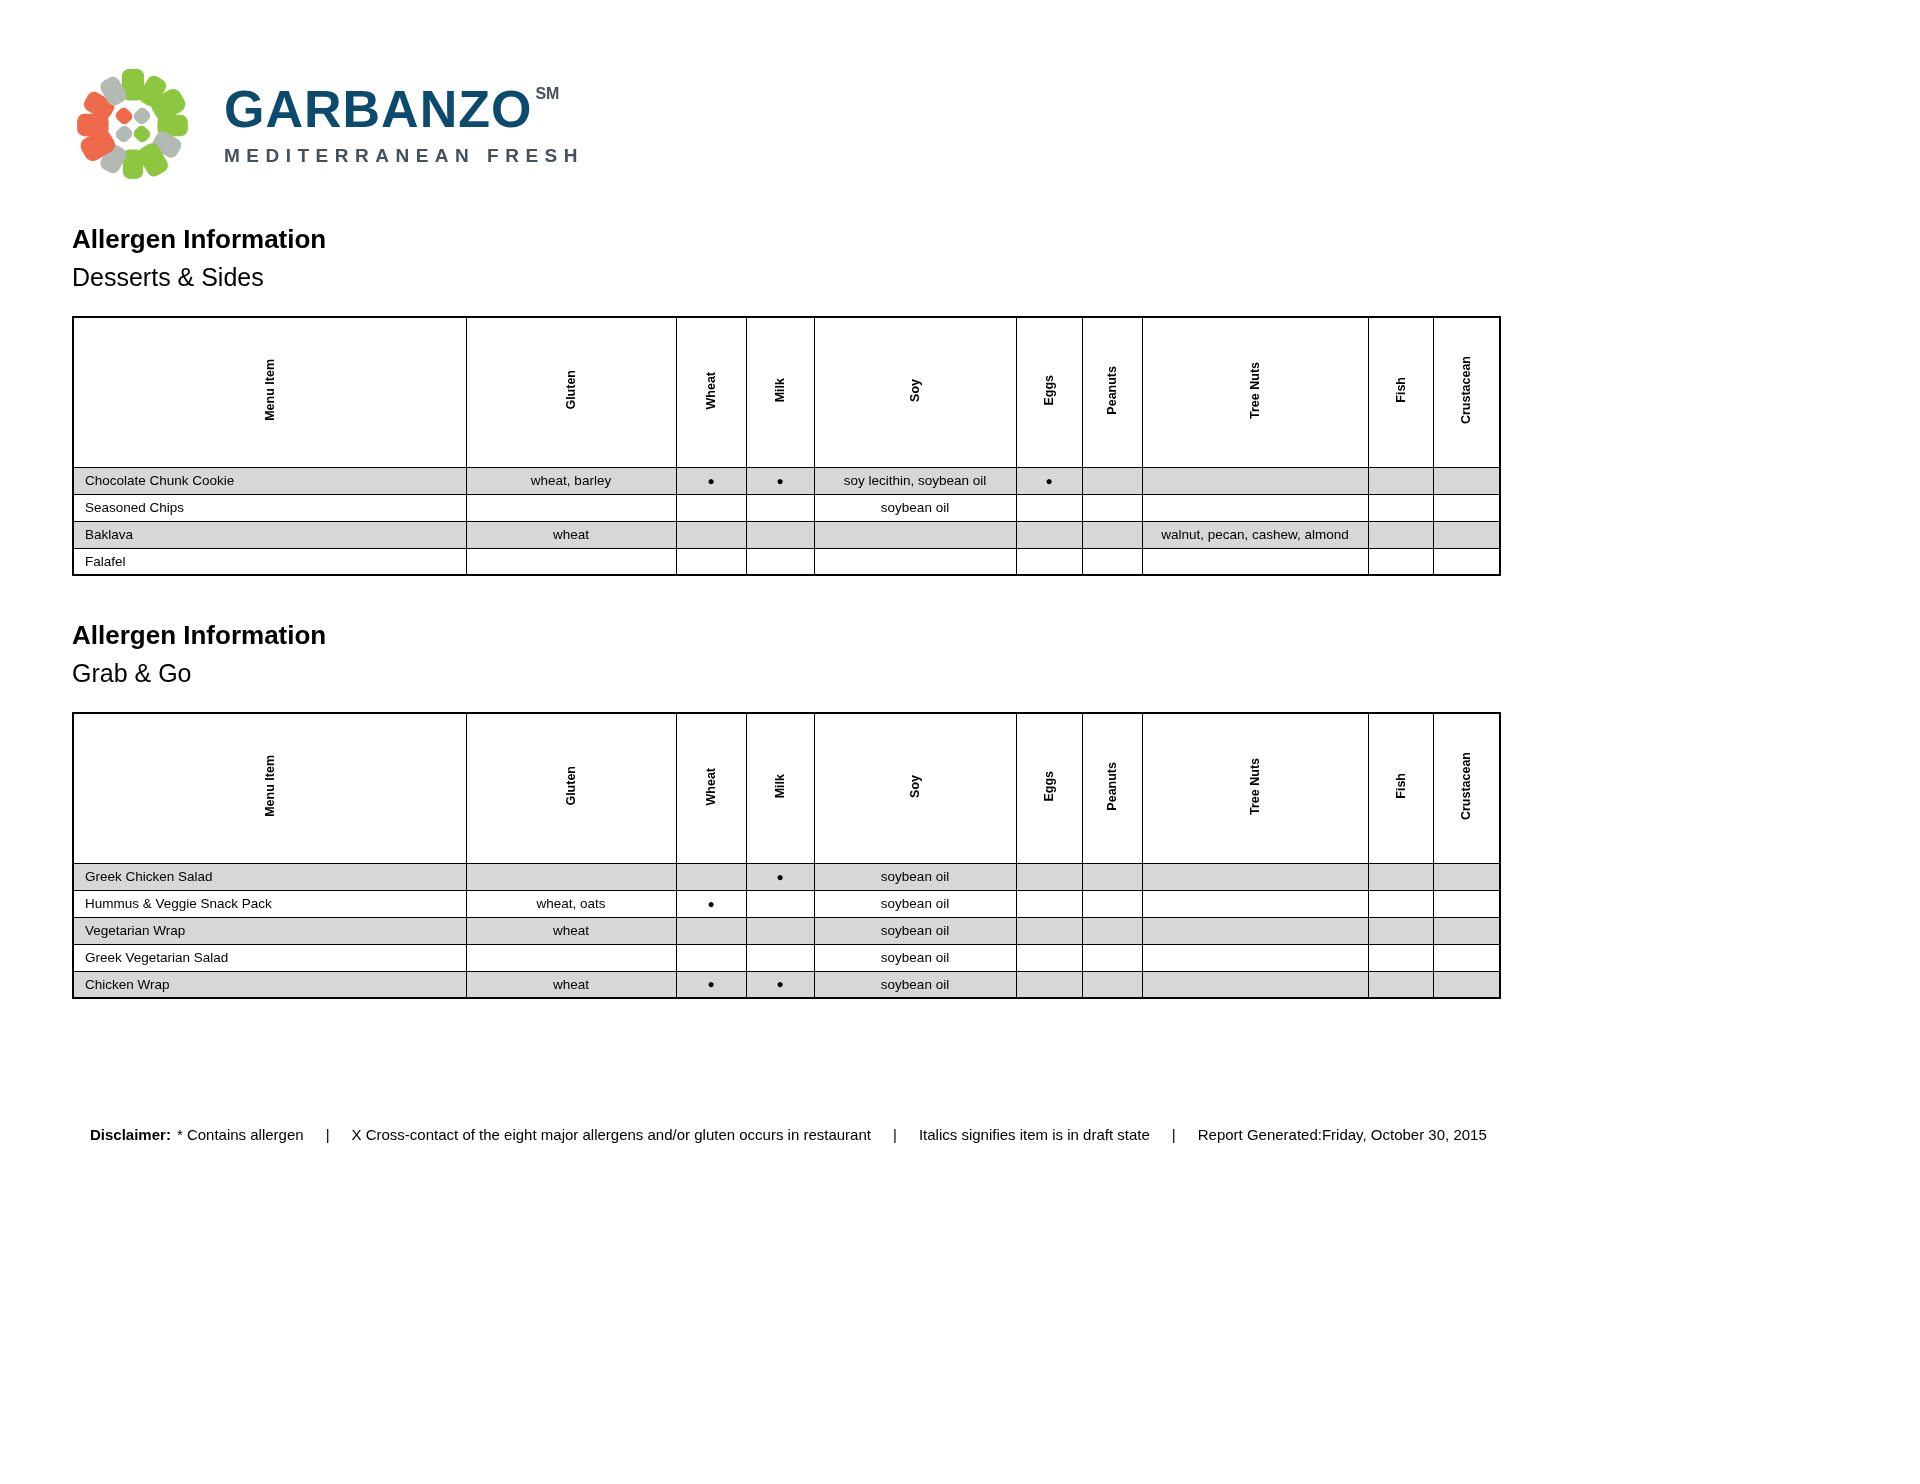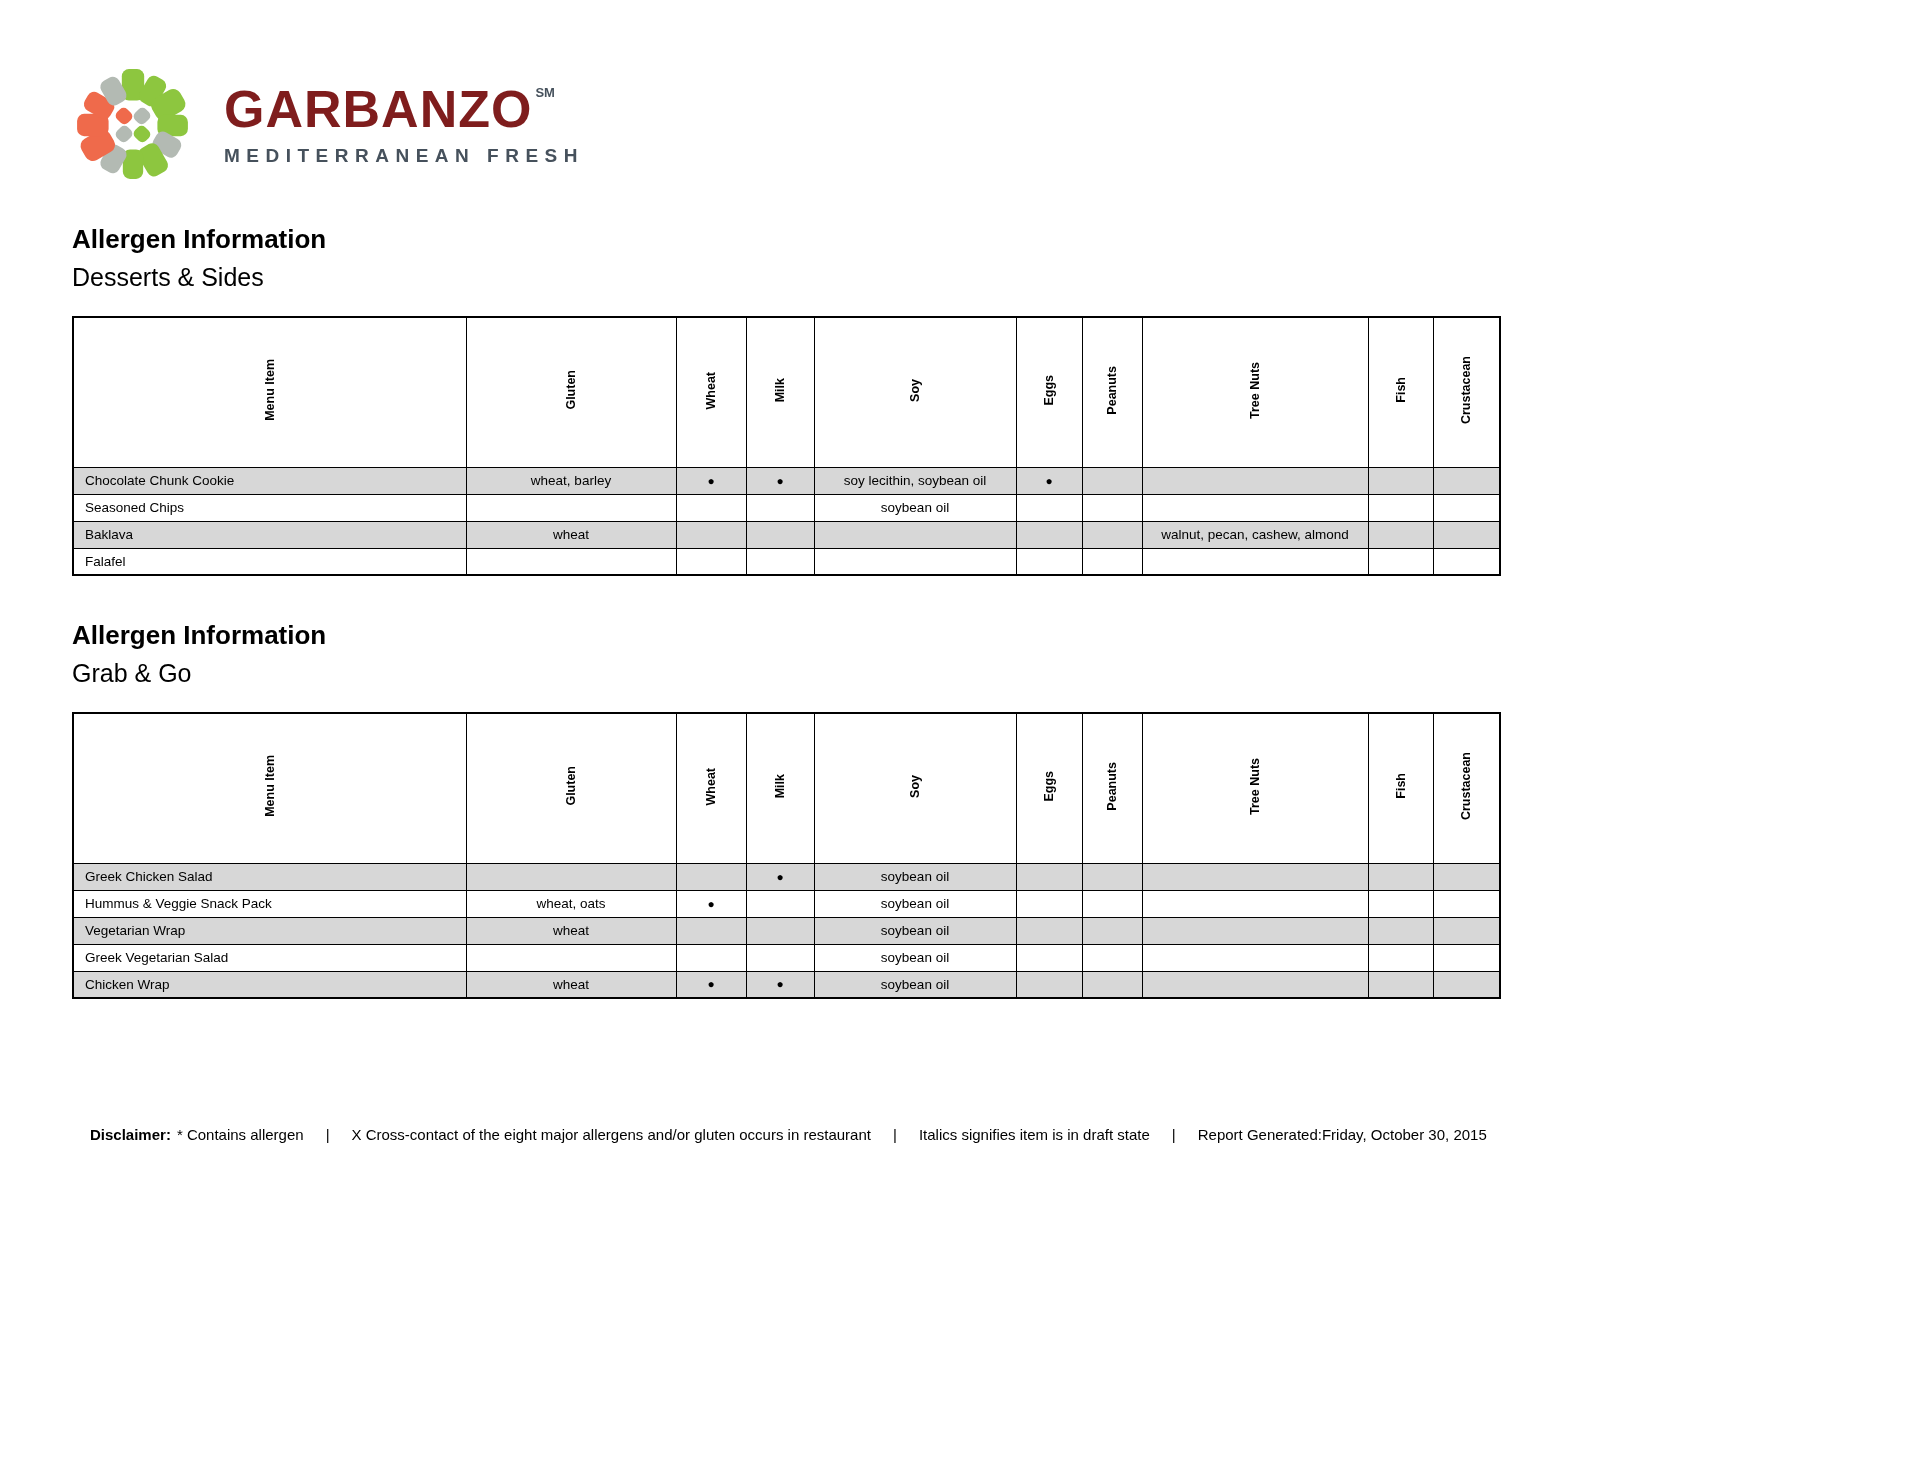--- a/index.html
+++ b/index.html
@@ -11,21 +11,21 @@
   .page { padding:62px 0 0 72px; }
 
   
   .logo-row { display:flex; align-items:center; gap:30px; margin-bottom:36px; }
   .logo-icon { width:122px; height:126px; flex:0 0 auto; }
   .brand-block { display:flex; flex-direction:column; }
   .brand-line { display:flex; align-items:flex-start; }
   .brand {
     font-size:52px; font-weight:bold; color:#46515c; letter-spacing:1px; line-height:1;
   }
-  .brand-sm { font-size:13px; font-weight:bold; color:#46515c; margin-top:2px; margin-left:3px; }
+  .brand-sm { font-size:16px; font-weight:bold; color:#46515c; margin-top:2px; margin-left:3px; }
   .tagline {
     font-size:19px; font-weight:bold; color:#46515c; letter-spacing:6.5px; margin-top:10px;
   }
 
   
   .section { margin-bottom:44px; }
   .section-title { font-size:26px; font-weight:bold; margin:0 0 8px 0; }
   .section-subtitle { font-size:25px; font-weight:normal; margin:0 0 24px 0; }
 
   
@@ -79,21 +79,21 @@
       <rect class="petal-o" x="50" y="7" width="20" height="29" rx="7" transform="rotate(300,60,60)" fill="#ef6a4b"></rect>
       <rect class="petal-gr" x="50" y="8" width="20" height="27" rx="7" transform="rotate(330,60,60)" fill="#b3bab3"></rect>
 
       <rect class="petal-gr" x="53" y="40" width="14" height="15" rx="5" transform="rotate(45,60,60)" fill="#b3bab3"></rect>
       <rect class="petal-g" x="53" y="40" width="14" height="15" rx="5" transform="rotate(135,60,60)" fill="#8dc63f"></rect>
       <rect class="petal-gr" x="53" y="40" width="14" height="15" rx="5" transform="rotate(225,60,60)" fill="#b3bab3"></rect>
       <rect class="petal-o" x="53" y="40" width="14" height="15" rx="5" transform="rotate(315,60,60)" fill="#ef6a4b"></rect>
     </svg>
     <div class="brand-block">
       <div class="brand-line">
-        <span class="brand" style="color: #7f1d1d;">GARBANZO</span>
+        <span class="brand" style="color: #0c4a6e;">GARBANZO</span>
         <span class="brand-sm">SM</span>
       </div>
       <div class="tagline" style="color: rgb(70, 81, 92);">MEDITERRANEAN FRESH</div>
     </div>
   </div>
 
   <div>
       <section class="section">
         <div class="section-title">Allergen Information</div>
         <div class="section-subtitle">Desserts &amp; Sides</div>

